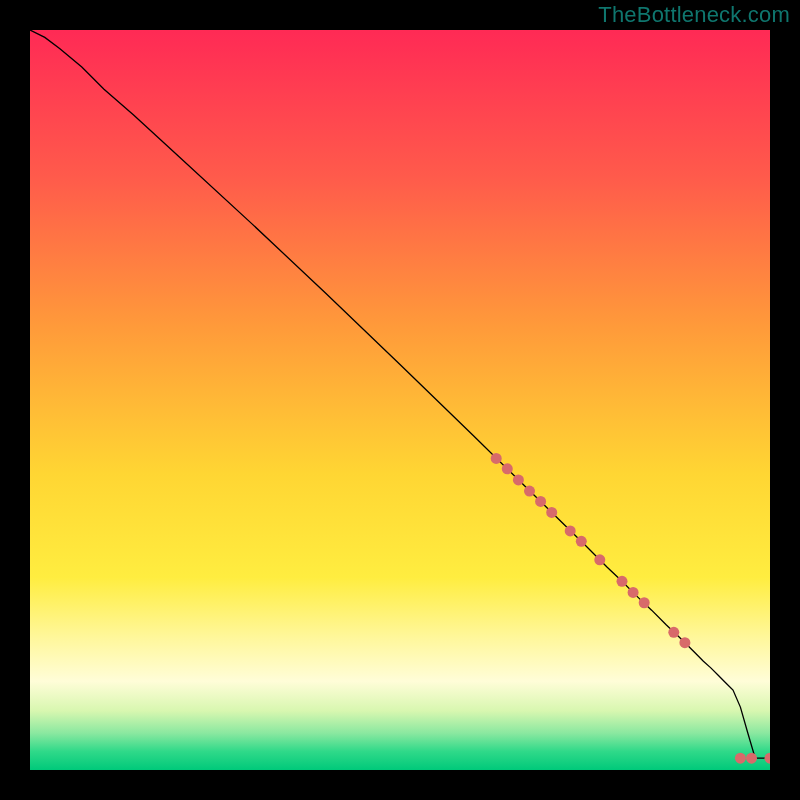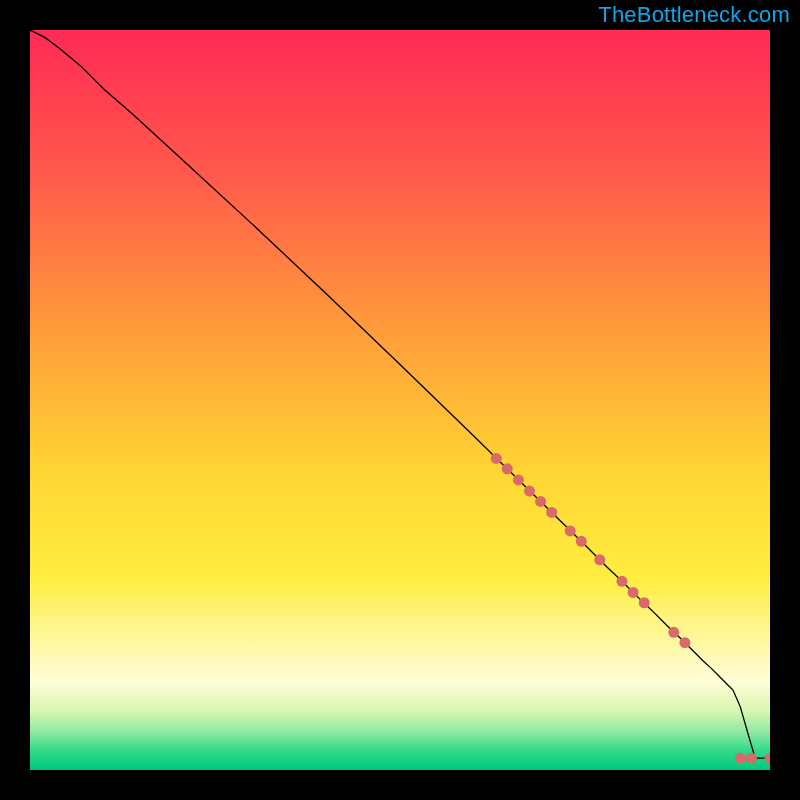--- a/index.html
+++ b/index.html
@@ -14,21 +14,21 @@
   .frame {
     position: relative;
     width: 800px;
     height: 800px;
     background: #000;
   }
   .watermark {
     position: absolute;
     top: 2px;
     right: 10px;
-    color: #0ea5e9;
+    color: #0f766e;
     font-size: 22px;
     font-weight: 500;
     letter-spacing: 0.2px;
   }
   .plot {
     position: absolute;
     left: 30px;
     top: 30px;
     width: 740px;
     height: 740px;

